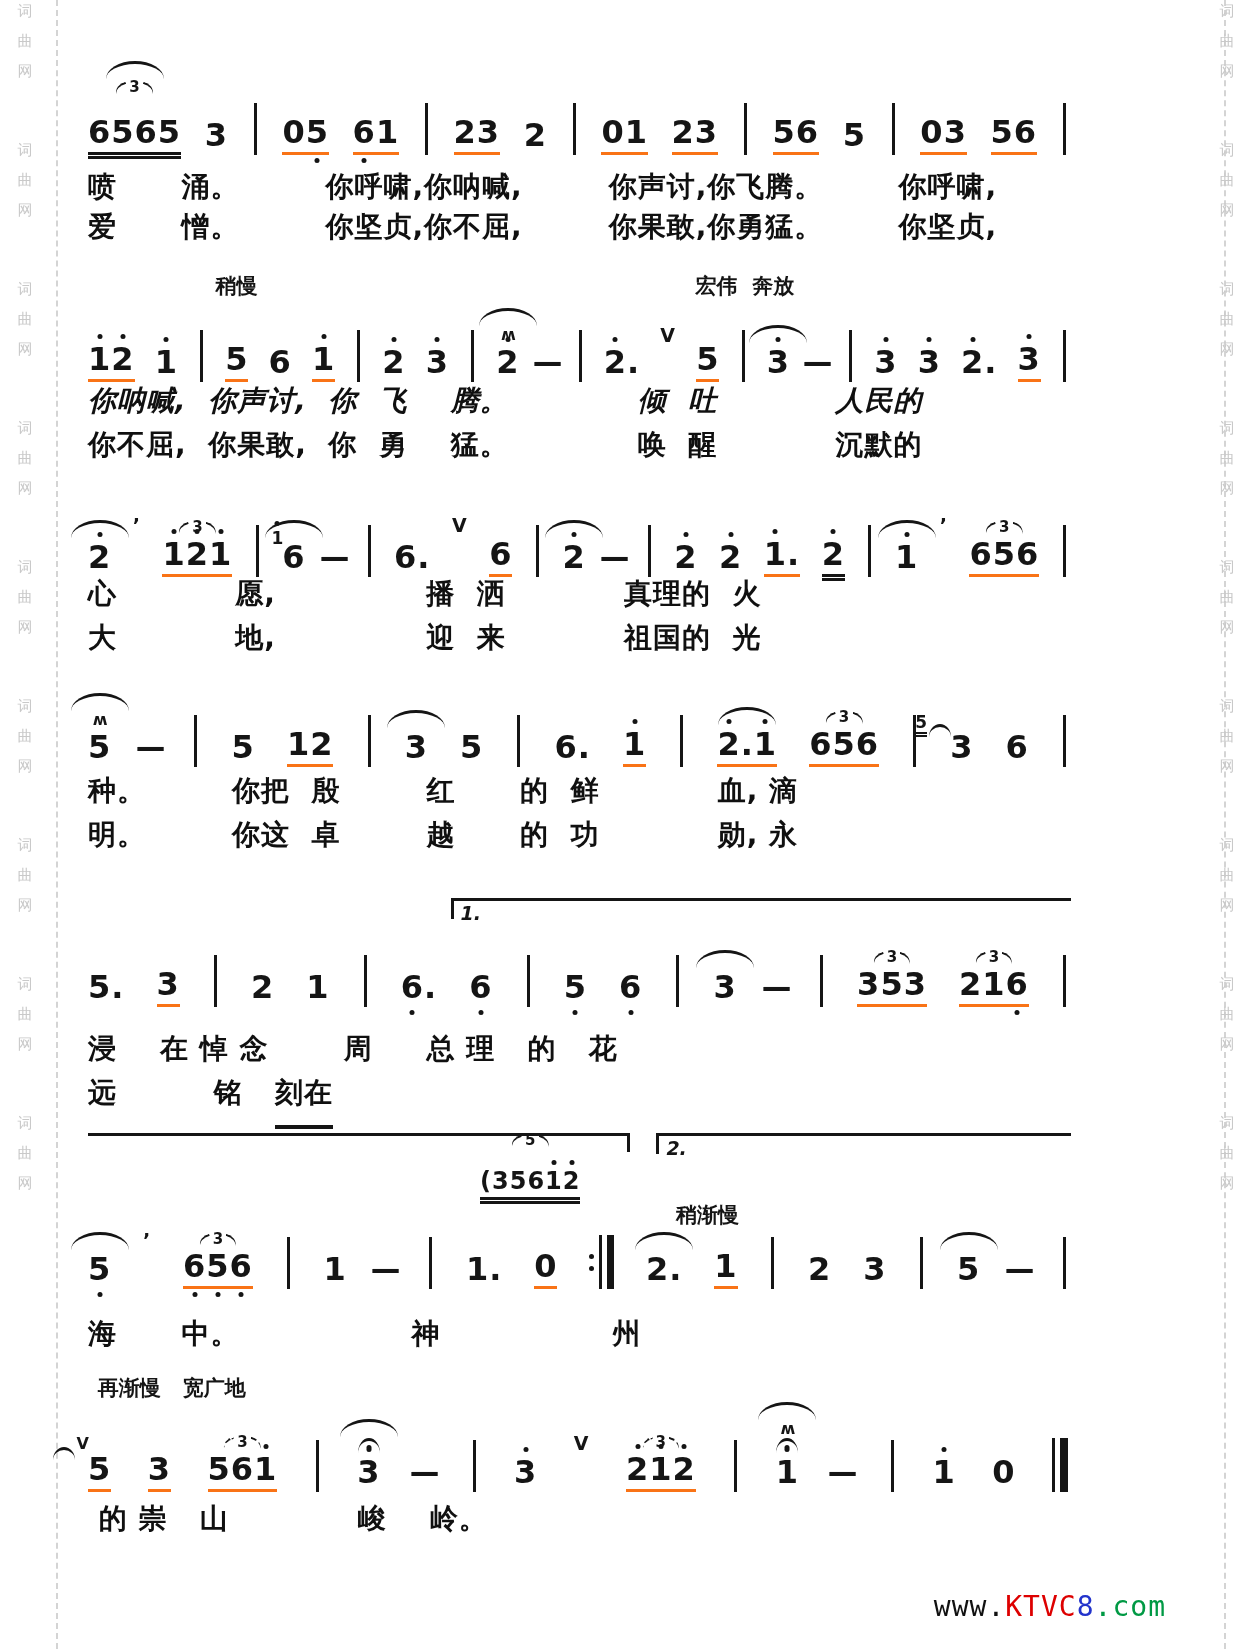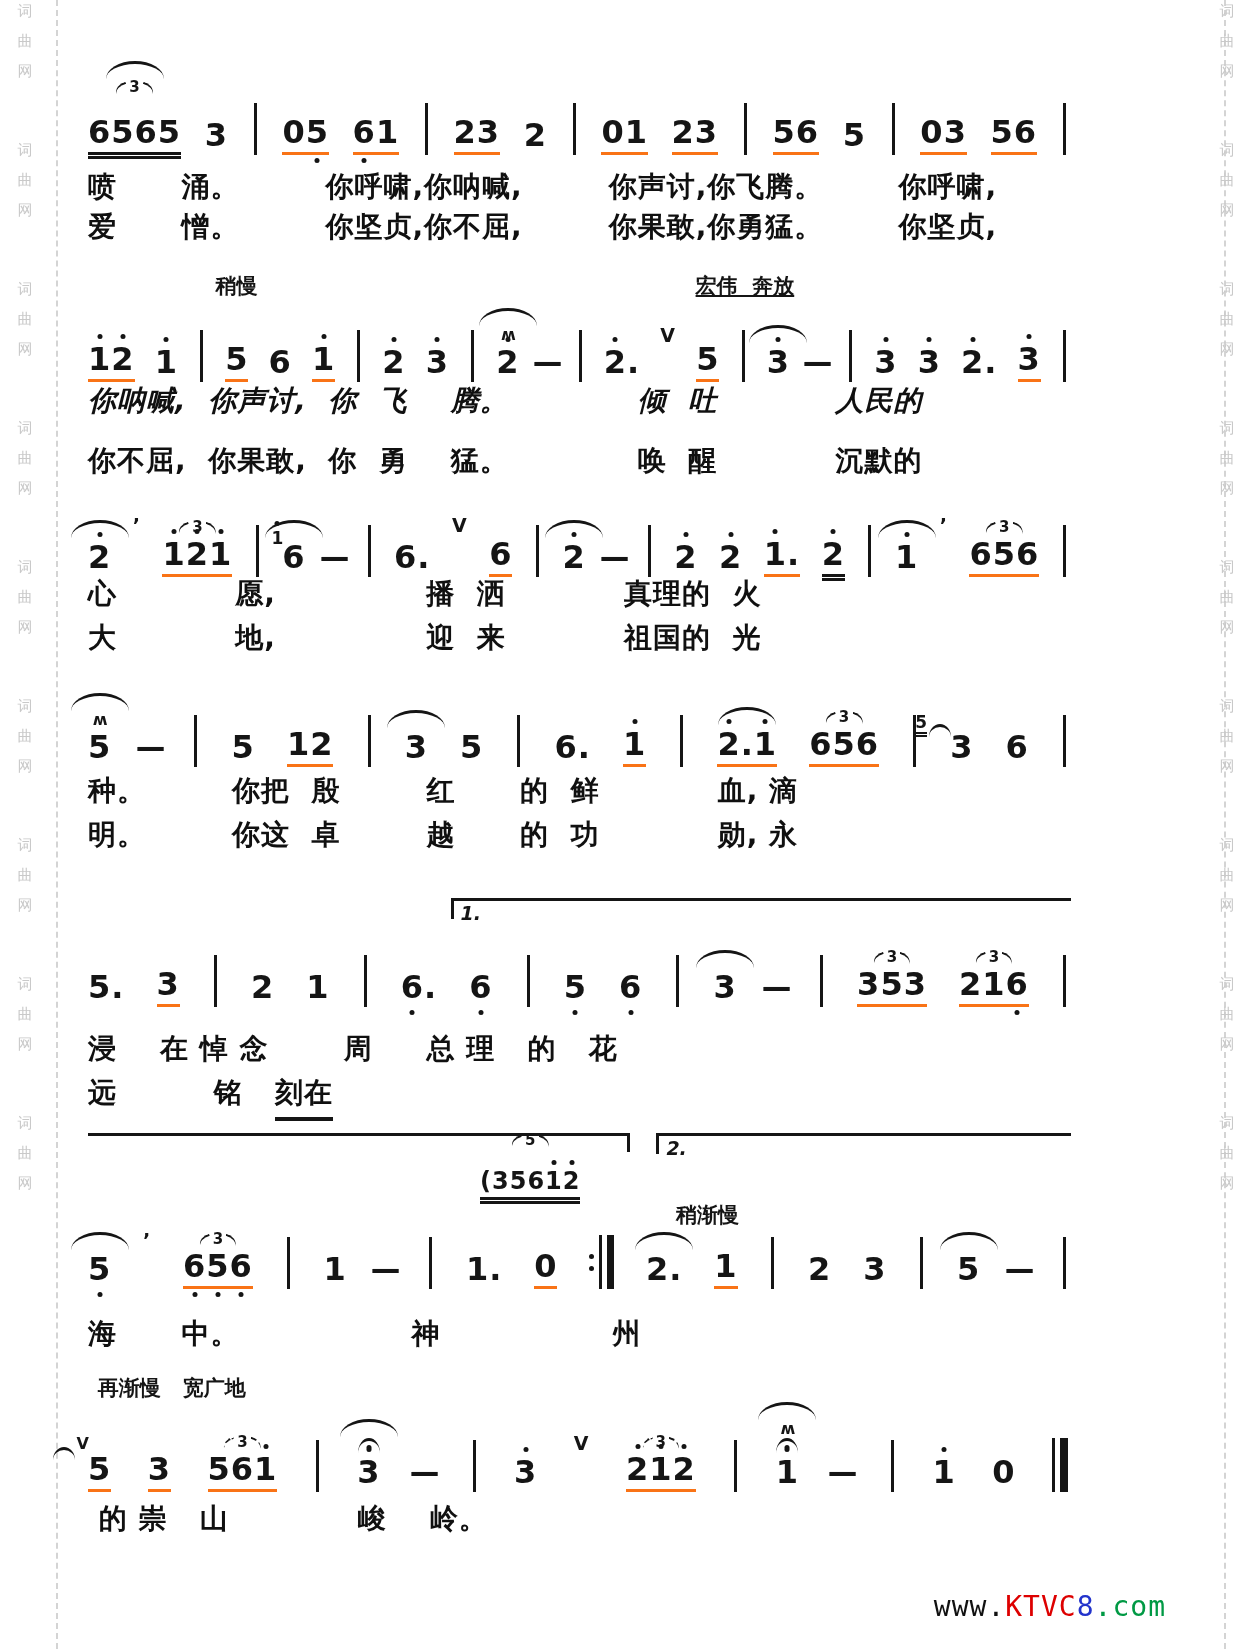--- a/index.html
+++ b/index.html
@@ -54,21 +54,21 @@
   .endbar{display:flex;align-items:flex-end;gap:5px;}
   .endbar i{display:block;height:54px;background:#151515;width:3px;}
   .endbar i.k{width:8px;}
   .repeat{display:flex;align-items:center;gap:5px;}
   .rdots{display:flex;flex-direction:column;gap:7px;}
   .rdots i{display:block;width:5px;height:5px;border-radius:50%;background:#151515;}
   .repeat i.b1{display:block;width:3px;height:54px;background:#151515;}
   .repeat i.b2{display:block;width:7px;height:54px;background:#151515;}
   
   .lyric{position:absolute;left:0;white-space:pre;font-size:28px;font-weight:bold;color:#101010;letter-spacing:1px;}
-  .lyric .und{border-bottom:4px solid #151515;padding-bottom:8px;text-align:right;}
+  .lyric .und{border-bottom:4px solid #151515;padding-bottom:16px;text-align:right;}
   .ann{position:absolute;font-size:21px;font-weight:bold;white-space:pre;}
   .volta{position:absolute;height:18px;border-top:3px solid #151515;border-left:3px solid #151515;}
   .volta .vl{position:absolute;left:7px;top:1px;font-size:19px;font-weight:bold;font-style:italic;}
   .vline{position:absolute;height:16px;border-top:3px solid #151515;border-right:3px solid #151515;}
   .graceg{position:absolute;}
   .graceg .tok{font-size:24px;}
   
   .site{position:absolute;right:84px;top:1590px;font-family:"DejaVu Sans Mono",monospace;
         font-weight:normal;font-size:28px;letter-spacing:1px;}
 </style>
@@ -220,21 +220,21 @@
           <span class="tok">
             <span class="d u1"><span class="ch">5</span><span class="ch">6</span></span>
           </span>
           <span class="bar"></span>
         </div>
         <div class="lyric" style="top: 128px;">喷      涌。        你呼啸,你呐喊,        你声讨,你飞腾。       你呼啸,</div>
         <div class="lyric" style="top: 168px;">爱      憎。        你坚贞,你不屈,        你果敢,你勇猛。       你坚贞,</div>
       </div>
       <div class="system" style="top: 260px;">
         <div class="ann" style="left: 13%; top: 12px;">稍慢</div>
-        <div class="ann" style="left: 62%; top: 12px; text-decoration: underline;">宏伟  奔放</div>
+        <div class="ann" style="left: 62%; top: 12px;">宏伟  奔放</div>
         <div class="notes" style="top: 70px;">
           <span class="tok">
             <span class="d u1"><span class="ch hi">1</span><span class="ch hi">2</span></span>
           </span>
           <span class="tok">
             <span class="d u0"><span class="ch hi">1</span></span>
           </span>
           <span class="bar"></span>
           <span class="tok">
             <span class="d u1"><span class="ch">5</span></span>
@@ -292,21 +292,21 @@
           </span>
           <span class="tok">
             <span class="d u0"><span class="ch hi">2</span><span class="ch">.</span></span>
           </span>
           <span class="tok">
             <span class="d u1"><span class="ch hi">3</span></span>
           </span>
           <span class="bar"></span>
         </div>
         <div class="lyric" style="top: 122px; font-style: italic;">你呐喊,  你声讨,  你  飞    腾。            倾  吐           人民的</div>
-        <div class="lyric" style="top: 182px;">你不屈,  你果敢,  你  勇    猛。            唤  醒           沉默的</div>
+        <div class="lyric" style="top: 166px;">你不屈,  你果敢,  你  勇    猛。            唤  醒           沉默的</div>
       </div>
       <div class="system" style="top: 455px;">
         <div class="notes" style="top: 65px;">
           <span class="tok">
             <span class="sup">
               <span class="slur"></span>
             </span>
             <span class="d u0"><span class="ch hi">2</span></span>
           </span>
           <span class="tok breath">

